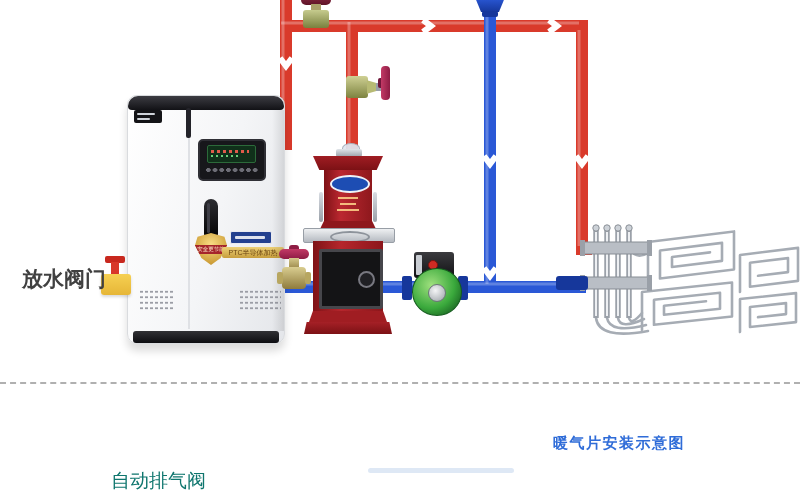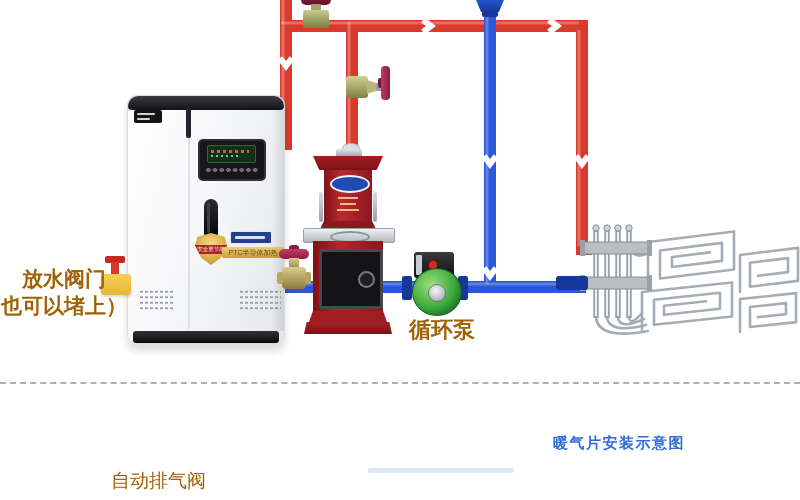--- a/index.html
+++ b/index.html
@@ -114,24 +114,24 @@
   .valve-a{left:297px;top:-6px;width:40px;height:42px;}
   .valve-a .wheel{left:4px;top:0;width:30px;height:11px;border-radius:5px;background:linear-gradient(#8e2a44,#5f1428);}
   .valve-a .stem{left:14px;top:10px;width:10px;height:7px;background:#a9a06a;}
   .valve-a .body{left:6px;top:16px;width:26px;height:18px;border-radius:3px;background:linear-gradient(#c6cb8e,#79803e);}
 
   .blue-fitting{left:472px;top:-2px;width:36px;height:22px;}
   .blue-fitting .bodyv{left:2px;top:0;width:32px;height:14px;background:linear-gradient(#2a58d6,#16379b);clip-path:polygon(4% 0,96% 0,78% 100%,22% 100%);}
   .blue-fitting .collar{left:10px;top:13px;width:16px;height:6px;background:#16379b;border-radius:2px;}
 
   
-  .lbl{color:#a16207;}
+  .lbl{color:#404040;}
   .drain-label{left:0;top:265px;width:128px;text-align:center;font-size:21px;font-weight:600;line-height:27px;}
   .pump-label{left:409px;top:315px;font-size:22px;font-weight:600;}
-  .airvent-label{left:111px;top:468px;font-size:19px;font-weight:500;color:#a16207;}
+  .airvent-label{left:111px;top:468px;font-size:19px;font-weight:500;color:#0f766e;}
   .main-title{left:553px;top:434px;font-size:15px;font-weight:700;color:#2f6cd8;letter-spacing:1.5px;}
   .dashline{left:0;top:382px;width:800px;height:0;border-top:2px dashed #a3a3a3;opacity:.85;}
   .artifact{left:368px;top:468px;width:146px;height:5px;background:rgba(160,190,225,.35);border-radius:3px;}
 </style>
 </head>
 <body>
 
 <div class="canvas">
 
   <svg width="800" height="500" viewBox="0 0 800 500">
@@ -301,19 +301,17 @@
   <div class="abs blue-fitting">
     <div class="abs bodyv"></div>
     <div class="abs collar"></div>
   </div>
 
   <div class="abs dashline"></div>
   <div class="abs artifact"></div>
 
   <div class="abs lbl drain-label">
     <div>放水阀门</div>
-    <div>也可以堵上）</div>
-  </div>
-  <div class="abs lbl pump-label">循环泵</div>
+  </div>
   <div class="abs lbl airvent-label">自动排气阀</div>
   <div class="abs main-title">暖气片安装示意图</div>
 
 </div>
 
 </body></html>

